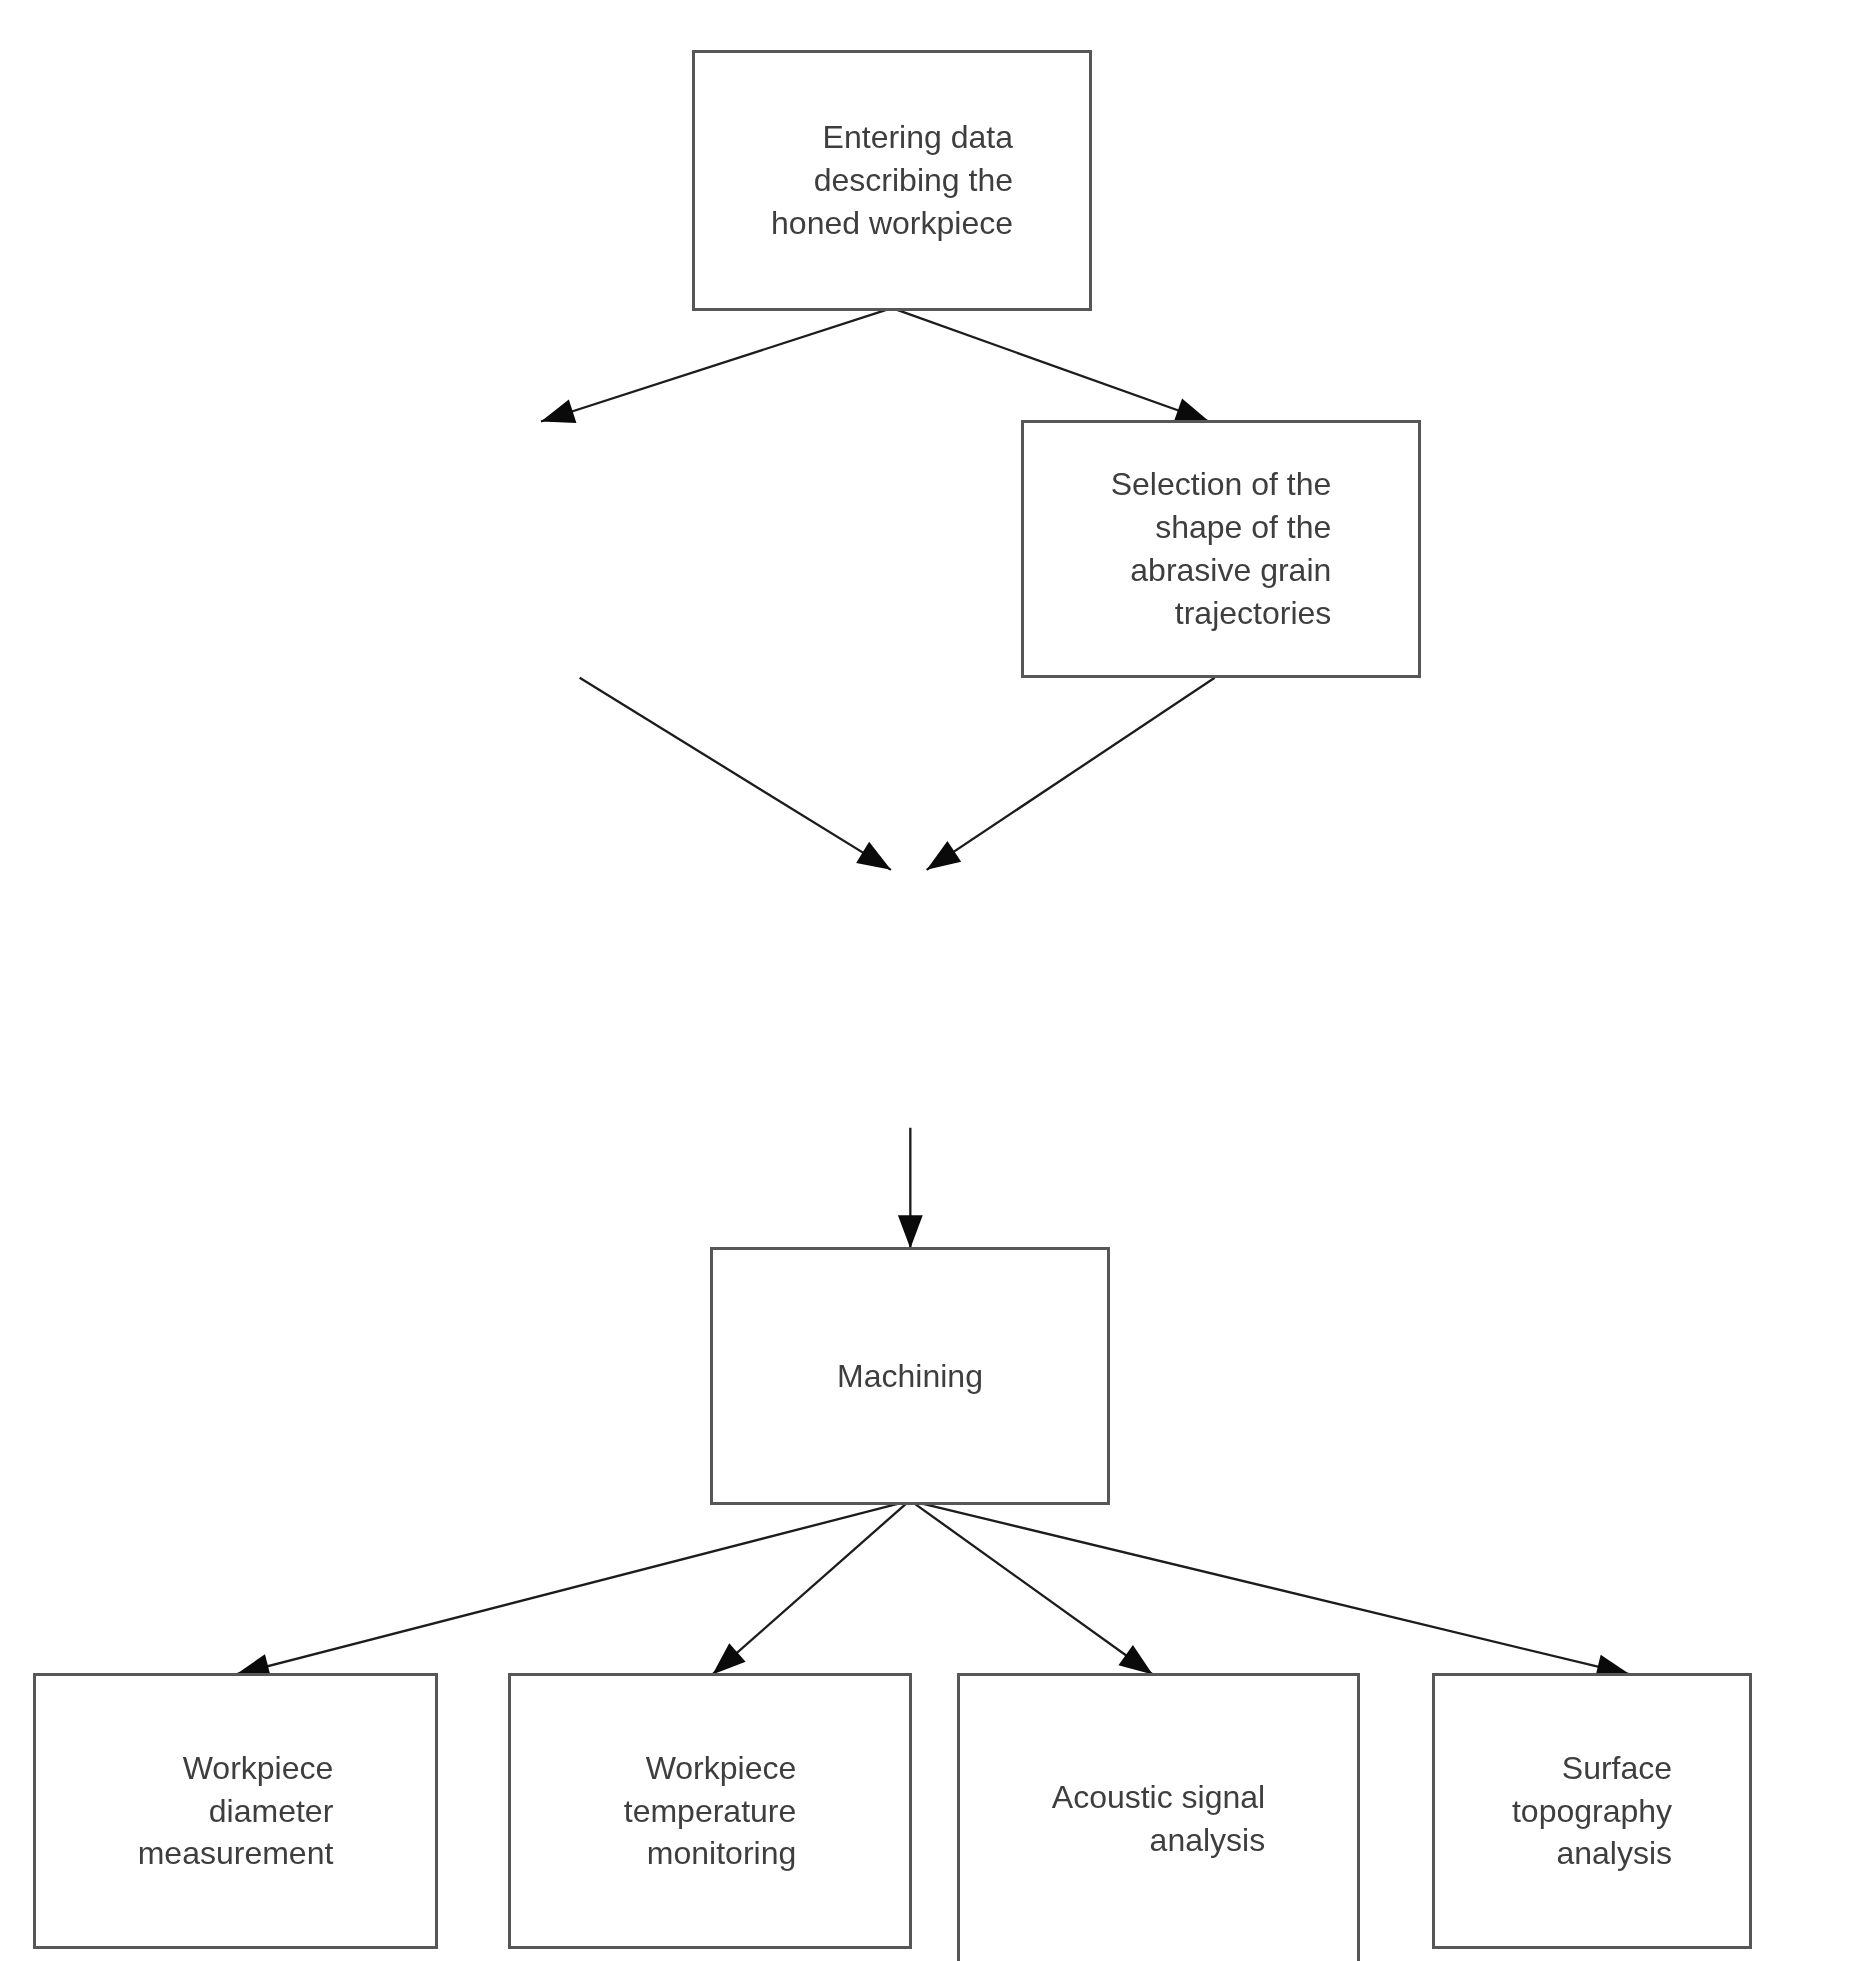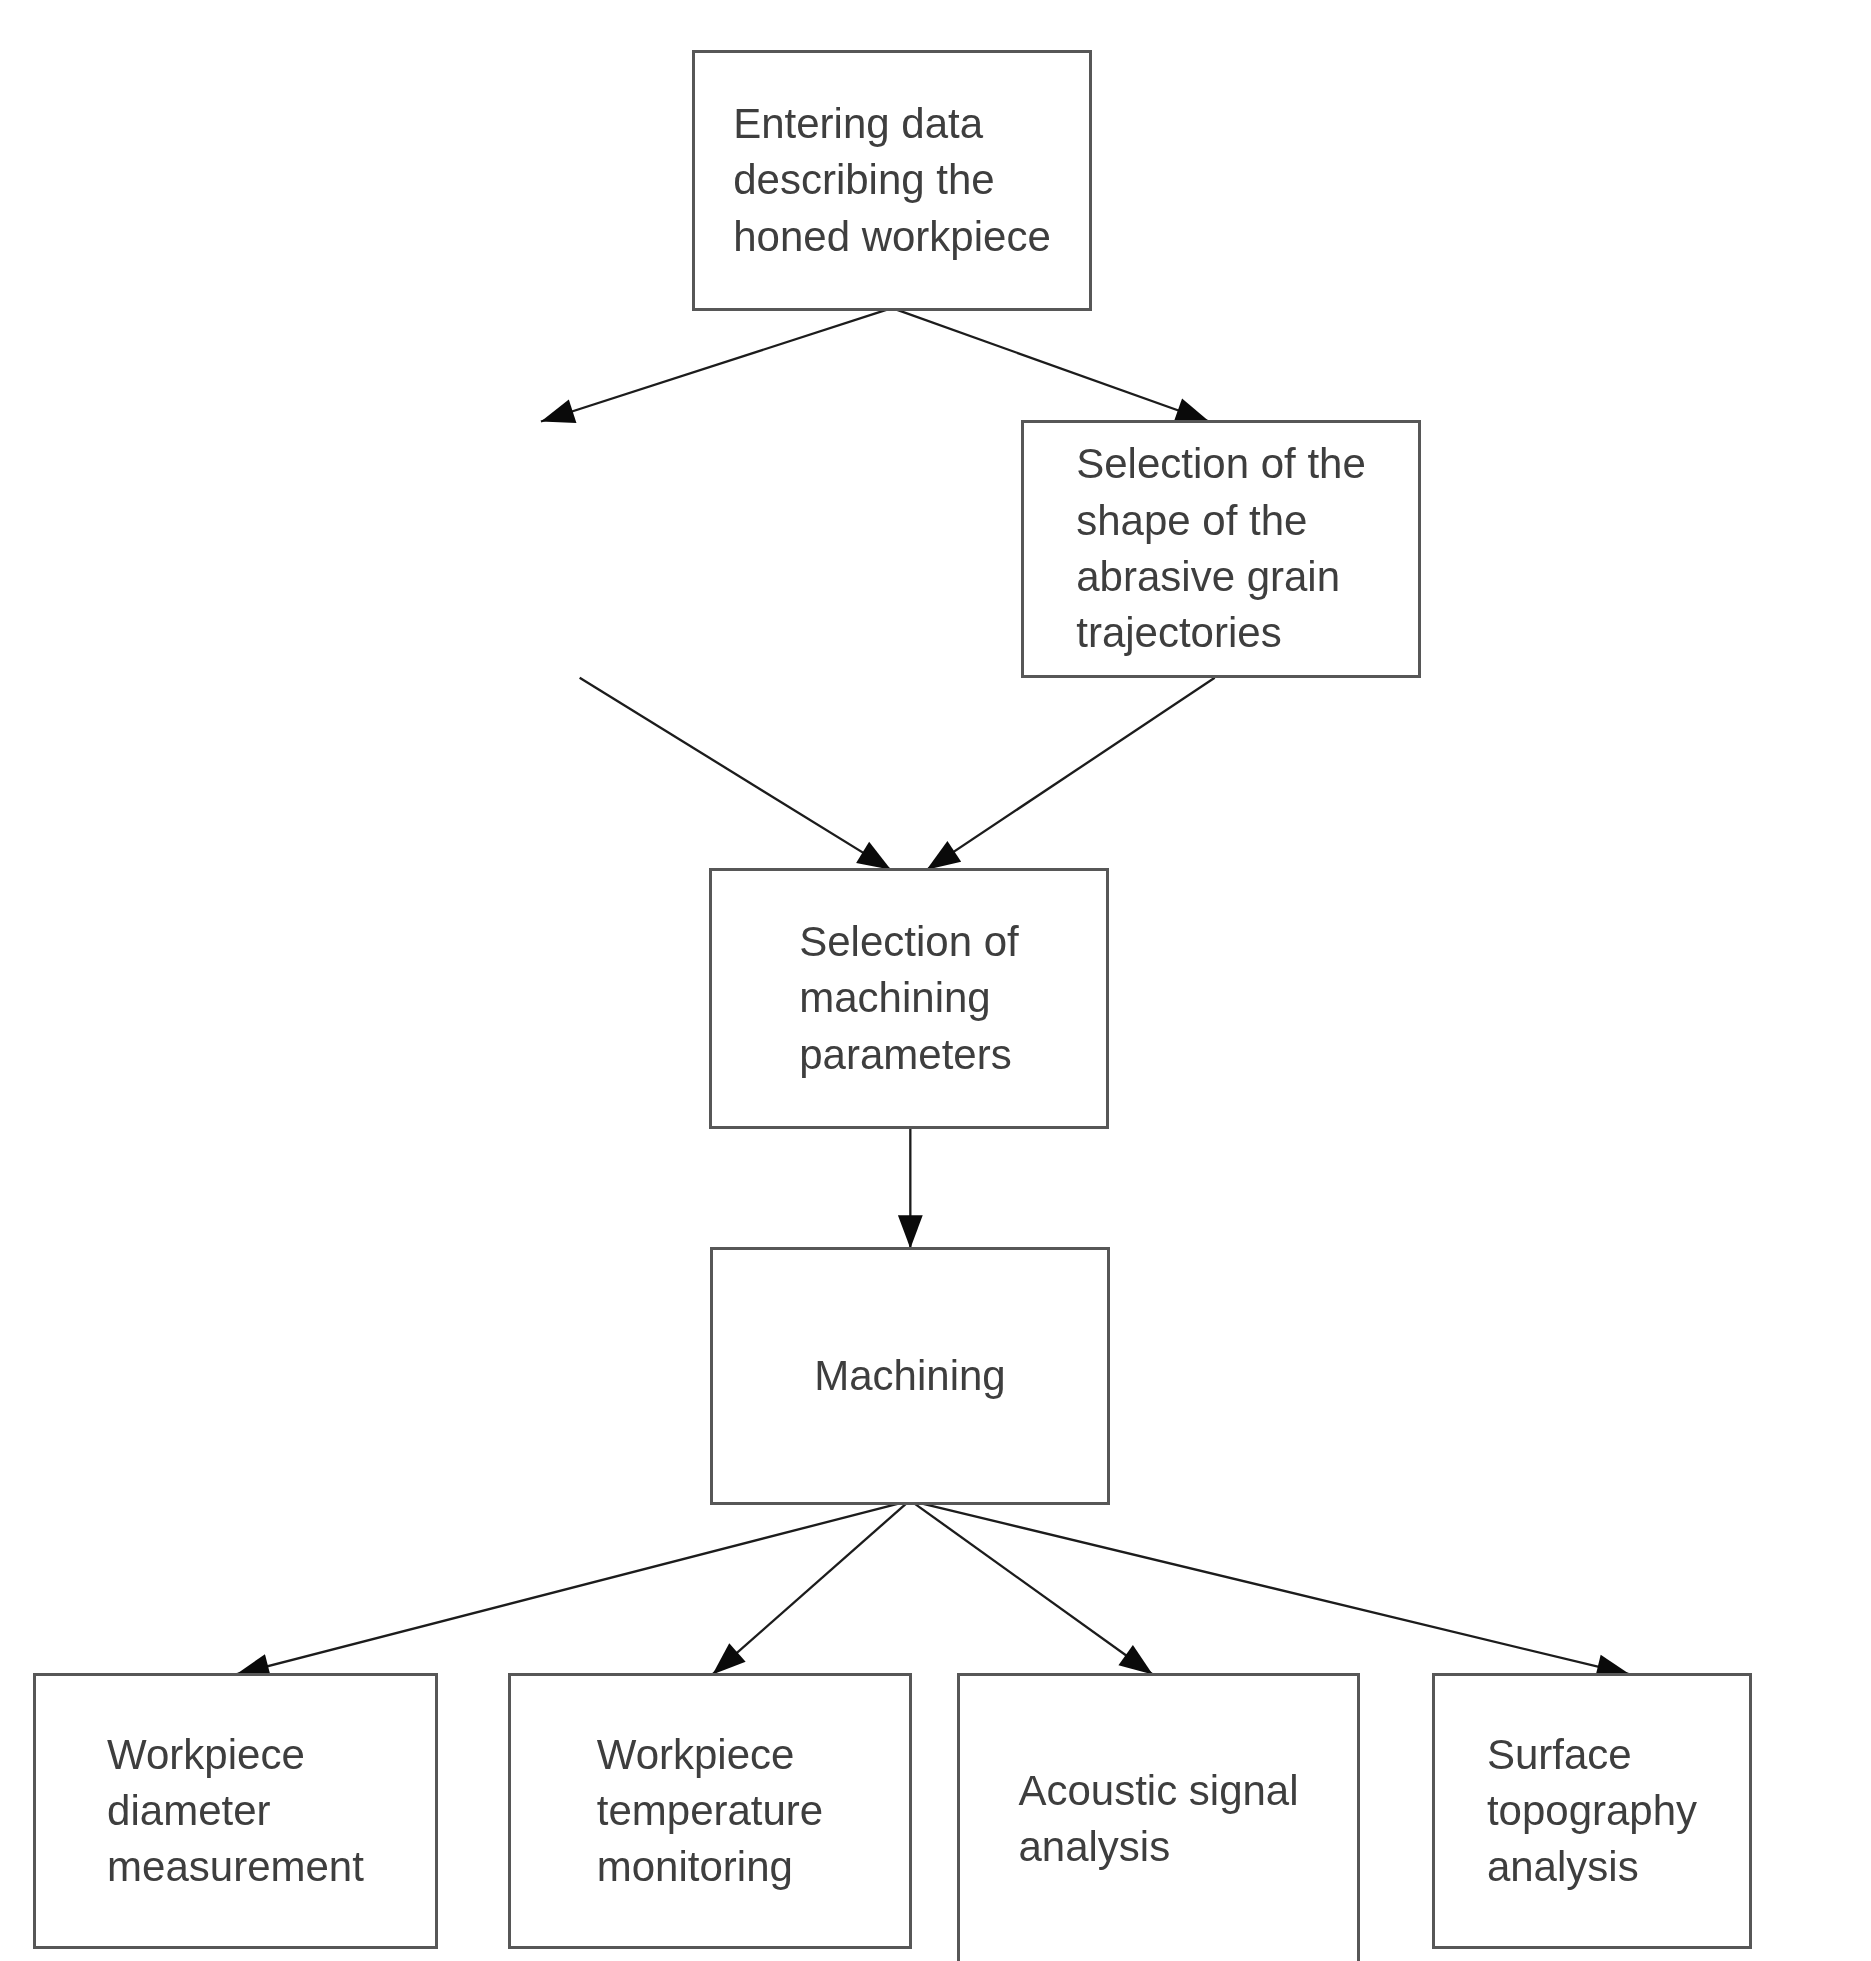--- a/index.html
+++ b/index.html
@@ -28,23 +28,23 @@
     box-sizing: border-box;
     background: #ffffff;
     border: 3.1px solid #575757;
     display: flex;
     align-items: center;
     justify-content: center;
     padding: 7.7px;
   }
   .node-label {
     white-space: pre-line;
-    text-align: left;
+    text-align: right;
     color: #3e3e3e;
-    font-size: 42px;
+    font-size: 32px;
     line-height: 1.34;
   }
 </style>
 </head>
 <body>
 
 <div class="canvas">
 
   <svg class="arrow-layer" id="arrow-svg" width="1871" height="1962" viewBox="0 0 2416 2533">
     <defs>
@@ -72,25 +72,20 @@
   </div>
 
 
   <div class="node" id="node-selection_shape" style="left:1021px; top:420px; width:400px; height:258px;">
     <span class="node-label">Selection of the
 shape of the
 abrasive grain
 trajectories</span>
   </div>
 
-  <div class="node" id="node-selection_params" style="left:709px; top:868px; width:400px; height:261px;">
-    <span class="node-label">Selection of
-machining
-parameters</span>
-  </div>
 
   <div class="node" id="node-machining" style="left:710px; top:1247px; width:400px; height:258px;">
     <span class="node-label">Machining</span>
   </div>
 
   <div class="node" id="node-workpiece_diameter" style="left:33px; top:1673px; width:405px; height:276px;">
     <span class="node-label">Workpiece
 diameter
 measurement</span>
   </div>

